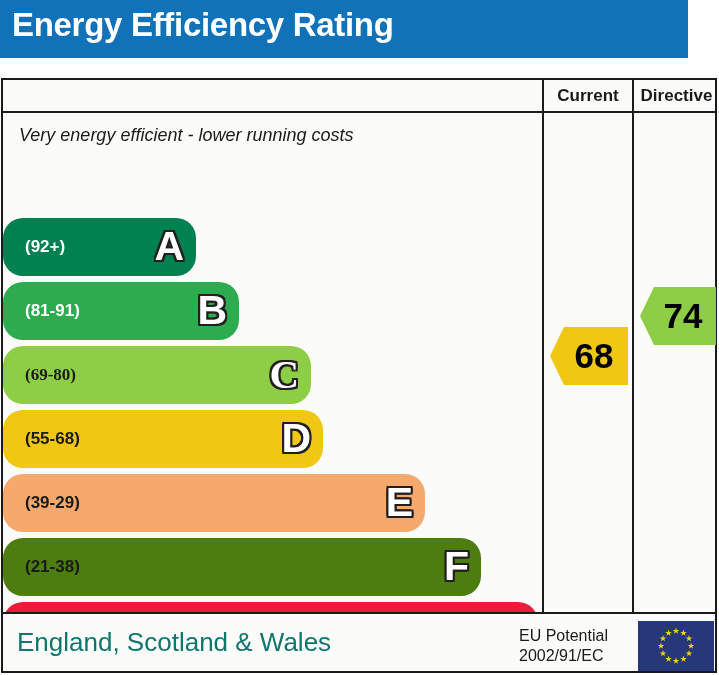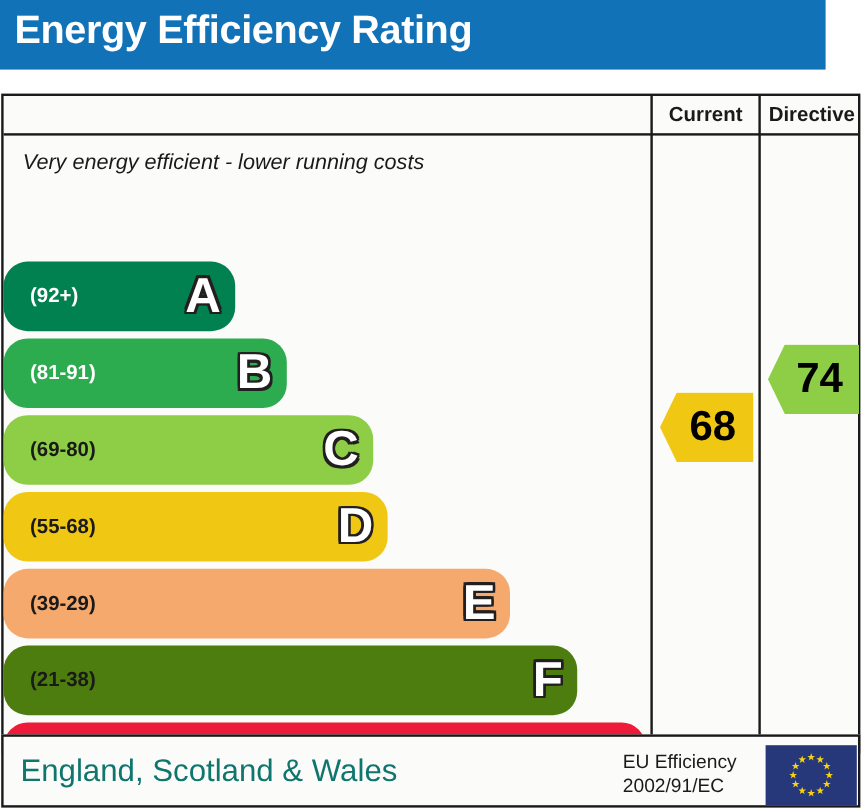--- a/index.html
+++ b/index.html
@@ -240,21 +240,21 @@
 
     <div id="bands-container">
         <div class="band" style="top: 138px; width: 193px; height: 58px; background: rgb(0, 129, 79);">
           <span class="band-range range-light">(92+)</span>
           <span class="band-letter">A</span>
         </div>
         <div class="band" style="top: 202px; width: 236px; height: 58px; background: rgb(45, 171, 79);">
           <span class="band-range range-light">(81-91)</span>
           <span class="band-letter">B</span>
         </div>
-        <div class="band" style="top: 266px; width: 308px; height: 58px; background: rgb(141, 206, 70);">
+        <div class="band" style="top: 266px; width: 308px; height: 58px; background: rgb(141, 206, 70); font-family: Liberation Serif, serif;">
           <span class="band-range range-dark">(69-80)</span>
           <span class="band-letter">C</span>
         </div>
         <div class="band" style="top: 330px; width: 320px; height: 58px; background: rgb(240, 199, 18); padding-left: 20px;">
           <span class="band-range range-dark">(55-68)</span>
           <span class="band-letter">D</span>
         </div>
         <div class="band" style="top: 394px; width: 422px; height: 58px; background: rgb(245, 169, 108);">
           <span class="band-range range-dark">(39-29)</span>
           <span class="band-letter">E</span>
@@ -273,21 +273,21 @@
       <span>68</span>
     </div>
     <div class="rating-marker" id="marker-potential" style="background: rgb(141, 206, 70);">
       <span>74</span>
     </div>
   </div>
 
   <div id="footer-frame">
     <div id="footer-region">England, Scotland &amp; Wales</div>
     <div id="footer-directive">
-      <div>EU Efficiency</div>
+      <div>EU Potential</div>
       <div>2002/91/EC</div>
     </div>
     <div id="eu-flag" style="background: rgb(38, 56, 122);">
       <svg width="76" height="50" viewBox="0 0 76 50">
         <g id="eu-stars" fill="#f5d312">
             <polygon points="38.00,6.60 38.80,8.90 41.23,8.95 39.29,10.42 40.00,12.75 38.00,11.36 36.00,12.75 36.71,10.42 34.77,8.95 37.20,8.90"></polygon>
             <polygon points="45.50,8.61 46.30,10.91 48.73,10.96 46.79,12.43 47.50,14.76 45.50,13.37 43.50,14.76 44.21,12.43 42.27,10.96 44.70,10.91"></polygon>
             <polygon points="50.99,14.10 51.79,16.40 54.22,16.45 52.28,17.92 52.99,20.25 50.99,18.86 48.99,20.25 49.70,17.92 47.76,16.45 50.19,16.40"></polygon>
             <polygon points="53.00,21.60 53.80,23.90 56.23,23.95 54.29,25.42 55.00,27.75 53.00,26.36 51.00,27.75 51.71,25.42 49.77,23.95 52.20,23.90"></polygon>
             <polygon points="50.99,29.10 51.79,31.40 54.22,31.45 52.28,32.92 52.99,35.25 50.99,33.86 48.99,35.25 49.70,32.92 47.76,31.45 50.19,31.40"></polygon>

